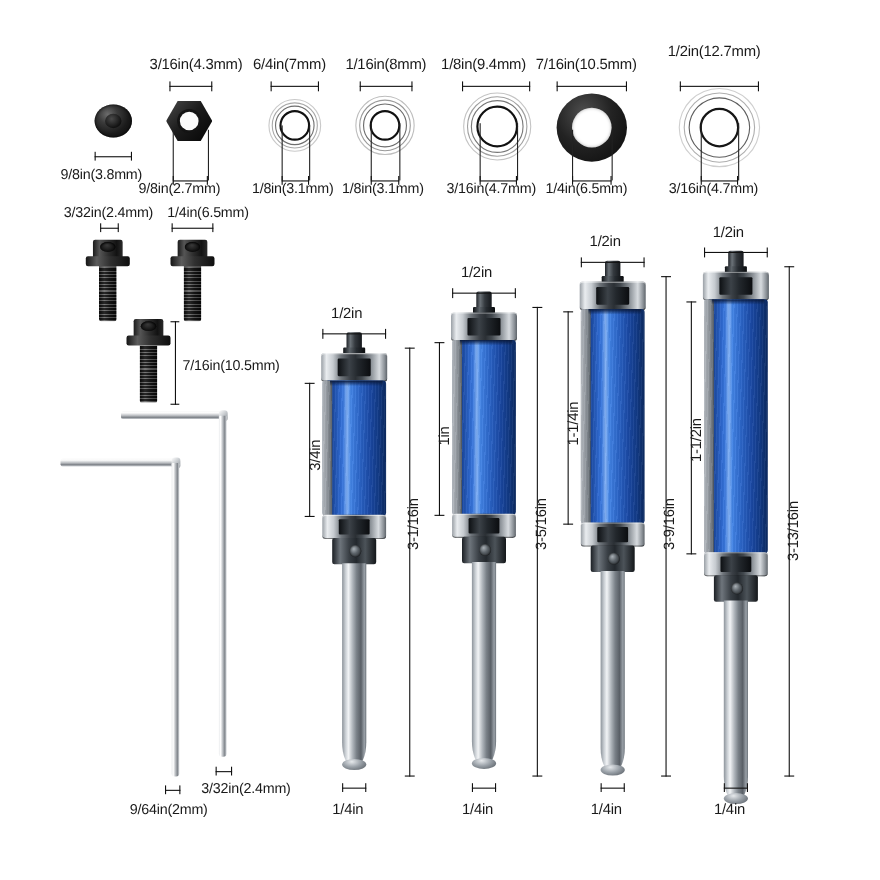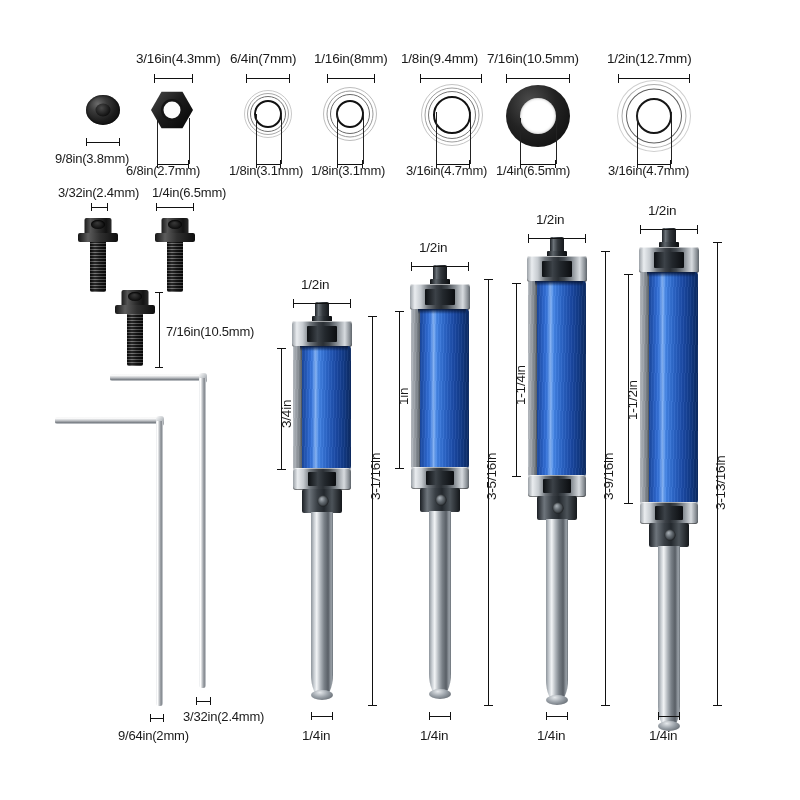--- a/index.html
+++ b/index.html
@@ -240,21 +240,21 @@
     <span class="cap capL"></span>
       <span class="cap capR"></span>
   </div>
   <div class="lbl" style="left:136px; top:52px;">3/16in(4.3mm)</div>
   <div class="leader" style="left:157px; top:118px; height:46px;"></div>
   <div class="leader" style="left:189px; top:118px; height:46px;"></div>
   <div class="dimh thin" style="left:157px; top:160px; width:32px;">
     <span class="cap capL"></span>
       <span class="cap capR"></span>
   </div>
-  <div class="lbl sm" style="left:126px; top:164px;">6/8in(2.7mm)</div>
+  <div class="lbl sm" style="left:126px; top:164px;">9/8in(2.7mm)</div>
 
   <div class="bearing" style="left:242px; top:88px; width:52px; height:52px;">
     <div class="r" style="width:48px; height:48px; border:1.4px solid #c9c9c9;"></div>
     <div class="r" style="width:42px; height:42px; border:1.4px solid #a8a8a8;"></div>
     <div class="r" style="width:36px; height:36px; border:1.4px solid #6f6f6f;"></div>
     <div class="r" style="width:28px; height:28px; border:2px solid #111; background:#fff;"></div>
   </div>
   <div class="dimh" style="left:246px; top:74px; width:44px;">
     <span class="cap capL"></span>
       <span class="cap capR"></span>
@@ -326,21 +326,21 @@
   <div class="bearing" style="left:616px; top:80px; width:76px; height:72px;">
     <div class="r" style="width:74px; height:72px; border:1.6px solid #cfcfcf;"></div>
     <div class="r" style="width:65px; height:64px; border:1.6px solid #aeaeae;"></div>
     <div class="r" style="width:56px; height:55px; border:1.8px solid #5e5e5e;"></div>
     <div class="r" style="width:36px; height:36px; border:2.2px solid #161616; background:#fff;"></div>
   </div>
   <div class="dimh" style="left:618px; top:74px; width:72px;">
     <span class="cap capL"></span>
       <span class="cap capR"></span>
   </div>
-  <div class="lbl" style="left:607px; top:52px;text-align:right;">1/2in(12.7mm)</div>
+  <div class="lbl" style="left:607px; top:40px;text-align:right;">1/2in(12.7mm)</div>
   <div class="leader" style="left:637px; top:112px; height:52px;"></div>
   <div class="leader" style="left:671px; top:112px; height:52px;"></div>
   <div class="dimh thin" style="left:637px; top:160px; width:34px;">
     <span class="cap capL"></span>
       <span class="cap capR"></span>
   </div>
   <div class="lbl sm" style="left:608px; top:164px;">3/16in(4.7mm)</div>
 
   <div class="lbl sm" style="left:58px; top:186px;">3/32in(2.4mm)</div>
   <div class="dimh thin" style="left:91px; top:203px; width:17px;">

